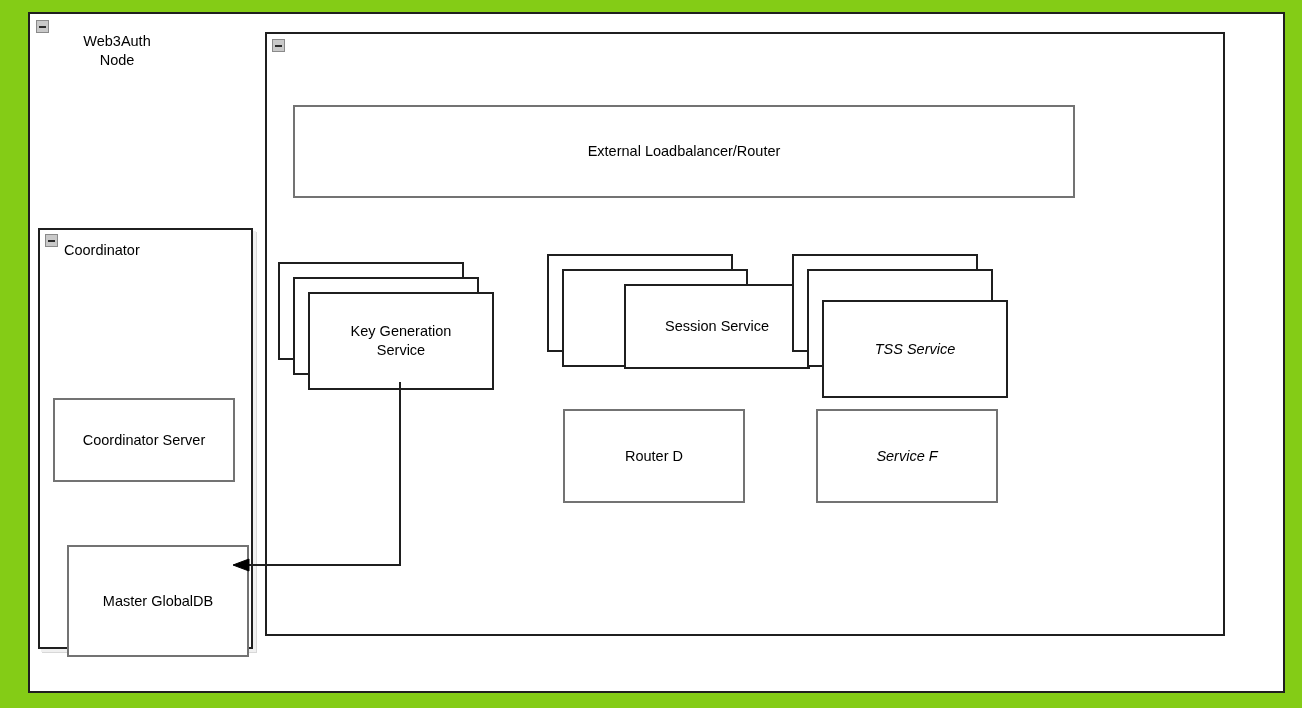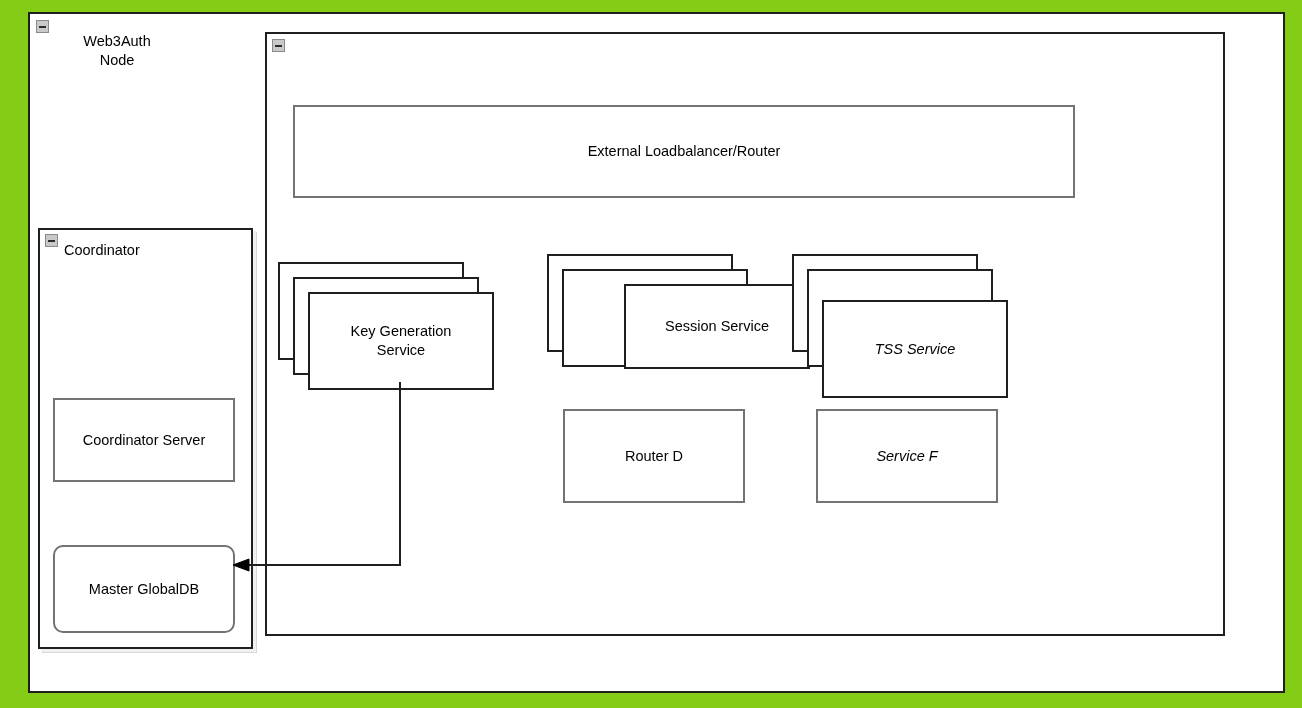--- a/index.html
+++ b/index.html
@@ -177,21 +177,21 @@
 
   <div class="node group-shadow" style="left:38px; top:228px; width:215px; height:421px;"></div>
 
   <div class="collapse-icon" style="left:45px; top:234px;"></div>
 
   <div class="group-title left" style="left:64px; top:241px; width:150px;">Coordinator</div>
 
 
   <div class="box" style="left:53px; top:398px; width:182px; height:84px;">Coordinator Server</div>
 
-  <div class="box" style="left:53px; top:545px; width:182px; height:88px;border-radius:10px;">Master GlobalDB</div>
+  <div class="box" style="left:67px; top:545px; width:182px; height:112px;">Master GlobalDB</div>
 
   <svg id="connectors" viewBox="0 0 1302 708">
     <g>
       <path d="M 400 382 L 400 565 L 244 565" fill="none" stroke="#1f1f1f" stroke-width="2"></path>
       <polygon points="233,565 249,559 249,571" fill="#000000" stroke="#000000" stroke-width="1"></polygon>
     </g>
   </svg>
 
 </div>
 

